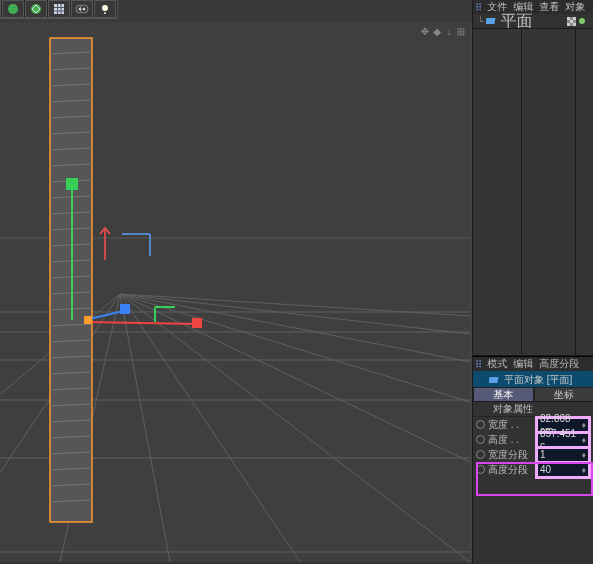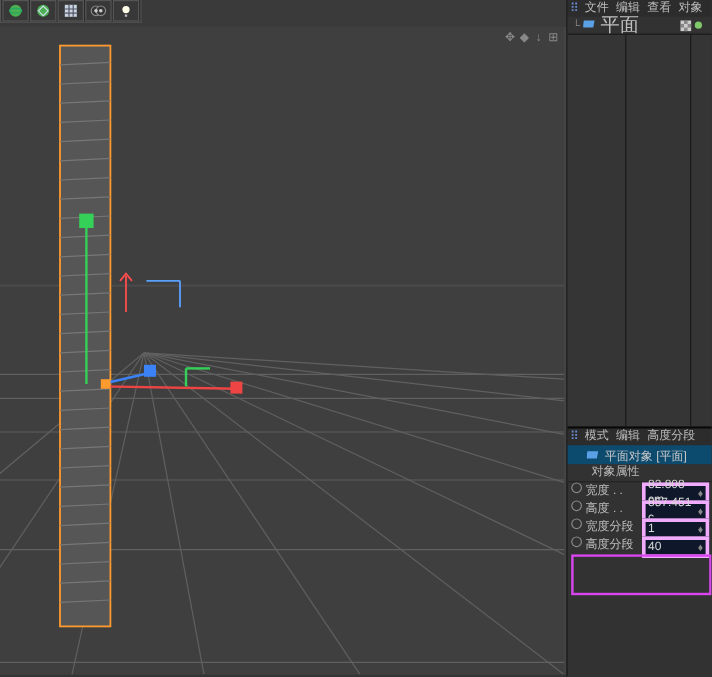--- a/index.html
+++ b/index.html
@@ -23,21 +23,21 @@
   .om-area{height:326px;background:#353535;border-top:1px solid #1a1a1a;border-bottom:1px solid #1a1a1a;display:flex}
   .om-col1{width:48px;border-right:1px solid #1a1a1a}
   .om-col2{flex:1;border-right:1px solid #1a1a1a}
   .om-col3{width:18px}
   .am-tabs{height:14px;background:#2c2c2c;display:flex;align-items:center;font-size:10px;color:#bdbdbd;border-top:1px solid #000}
   .am-title{height:16px;background:#0c4a6e;display:flex;align-items:flex-end;padding-left:16px;gap:4px;font-size:10px}
   .am-tabrow{height:14px;background:#323232;display:flex;font-size:10px;border-bottom:1px solid #1a1a1a}
   .am-tab{flex:1;text-align:center;line-height:14px;background:#565a78;color:#fff;border:1px solid #222;border-bottom:none}
   .am-tab.off{background:#3c3c3c;color:#c8c8c8}
   .am-section{height:14px;background:#323232;padding-left:20px;line-height:14px;font-size:10px;color:#bdbdbd;border-bottom:1px solid #242424}
-  .prow{height:15px;display:flex;align-items:flex-start;padding:0 3px;gap:3px;font-size:10px}
+  .prow{height:15px;display:flex;align-items:center;padding:0 3px;gap:3px;font-size:10px}
   .prow .dot{width:7px;height:7px;border:1px solid #888;border-radius:50%;flex-shrink:0}
   .prow .lab{width:44px;color:#bfbfbf;white-space:nowrap;overflow:hidden}
   .prow .val{flex:1;height:12px;background:#0f172a;border:3px solid #f0abfc;color:#d8d8d8;padding:0 2px;line-height:12px;font-size:10px;display:flex;justify-content:space-between;align-items:center}
   .prow .val .spn{color:#888;font-size:9px}
   .prow .valsel{flex:1;height:12px;background:#565a78;border:1px solid #555;color:#fff;text-align:center;line-height:12px;font-size:10px}
   .hl{position:absolute;border:2px solid #d946ef;pointer-events:none}
   
   .sq{width:9px;height:9px;display:inline-block}
   .checker{background:repeating-conic-gradient(#888 0 25%,#ccc 0 50%);background-size:6px 6px}
   .gdot{width:6px;height:6px;border-radius:50%;background:#7fc96b;display:inline-block}
@@ -212,20 +212,24 @@
     <span class="om-tab">模式</span>
     <span class="om-tab">编辑</span>
     <span class="om-tab">高度分段</span>
   </div>
   <div class="am-title">
     <span><svg width="11" height="11">
             <rect x="1" y="3" width="9" height="6" fill="#5aa0e6" transform="skewX(-10)"></rect>
           </svg></span>
     <span>平面对象 [平面]</span>
   </div>
+  <div class="am-tabrow">
+    <div class="am-tab">基本</div>
+    <div class="am-tab off">坐标</div>
+  </div>
   <div class="am-section">对象属性</div>
 
   <div class="prow">
     <span class="dot"></span>
     <span class="lab">宽度 . .</span>
     <span class="val">
           <span>82.808 cm</span>
           <span class="spn">♦</span>
         </span>
   </div>

